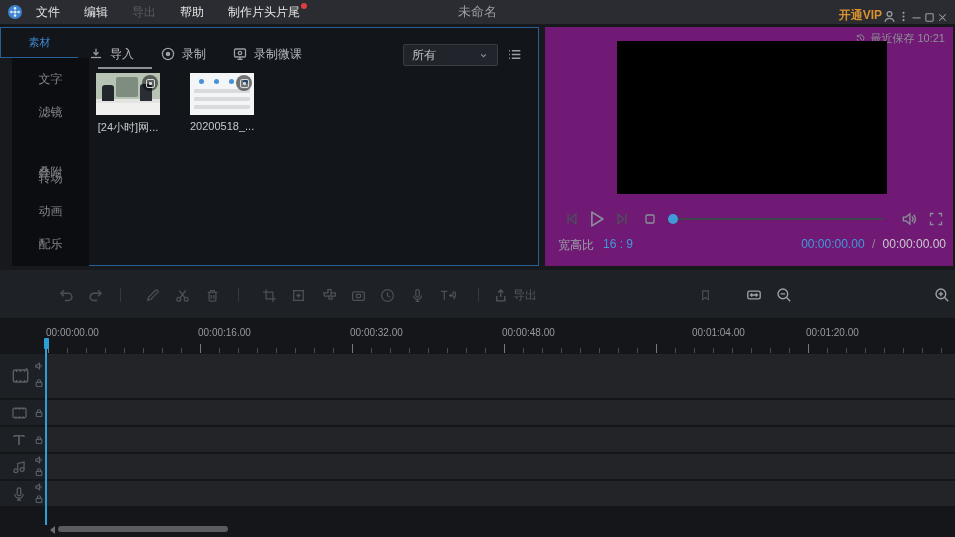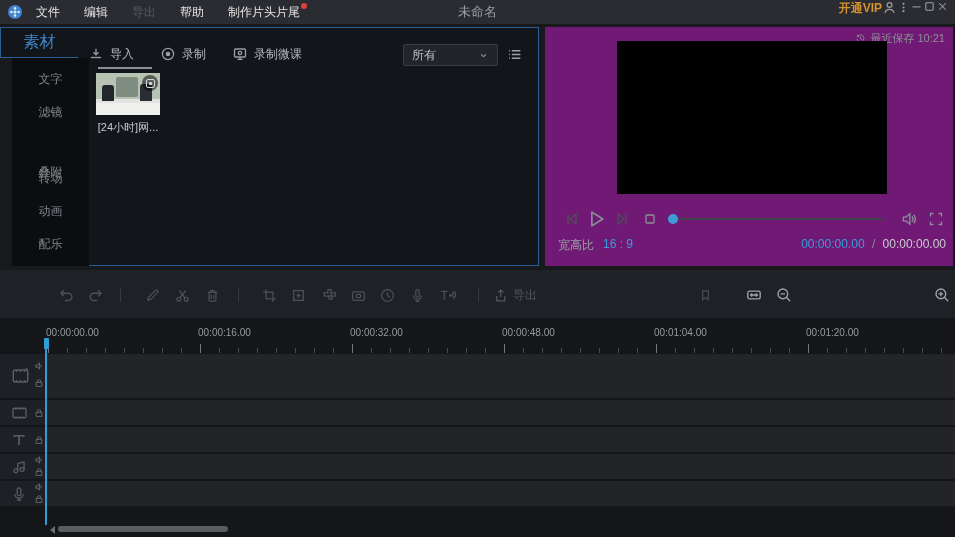--- a/index.html
+++ b/index.html
@@ -10,34 +10,34 @@
   svg { display:block; }
 
   
   .titlebar { position:absolute; left:0; top:0; width:955px; height:24px; background:#2b2c31;
               display:flex; align-items:center; font-size:12px; }
   .menu { display:flex; align-items:center; gap:4px; margin-left:6px; }
   .menu-item { padding:0 10px; line-height:24px; color:#e5e5e5; position:relative; cursor:default; }
   .menu-item.dim { color:#595c61; }
   .menu-item .dot-badge { position:absolute; top:3px; right:3px; width:6px; height:6px; border-radius:50%; background:#e03e3e; }
   .win-title { position:absolute; left:0; right:0; text-align:center; color:#9b9ea3; font-size:13px; pointer-events:none; }
-  .tb-right { position:absolute; right:6px; top:0; height:24px; display:flex; align-items:flex-start; gap:0; }
+  .tb-right { position:absolute; right:6px; top:0; height:24px; display:flex; align-items:flex-end; gap:0; }
   .vip { color:#d8922e; font-size:12px; font-weight:bold; }
   .winctl { color:#9b9ea3; }
 
   
   .panel-content { position:absolute; left:77px; top:27px; width:462px; height:239px;
                    background:#12151a; border:1px solid #2a5f94; }
   .tab-notch { position:absolute; left:0; top:27px; width:78px; height:31px; background:#12151a;
                border:1px solid #2a5f94; border-right:none; display:flex; align-items:center; justify-content:center; }
   .tab-notch-underline { position:absolute; left:0; top:57px; width:78px; height:1px; background:#2a5f94; }
   .sidebar { position:absolute; left:12px; top:58px; width:77px; height:208px; background:#0b0d11; }
   .side-tab { position:absolute; left:0; width:77px; height:26px; display:flex; align-items:center;
               justify-content:center; font-size:12px; color:#83868b; cursor:pointer; }
-  .side-tab-active-label { font-size:16px; color:#3f87cc; }
+  .side-tab-active-label { font-size:11px; color:#3f87cc; }
 
   .mat-toolbar { position:absolute; left:77px; top:40px; height:28px; display:flex; align-items:center; color:#b9bcc0; font-size:12px; }
   .mat-btn { display:flex; align-items:center; gap:6px; margin-left:22px; color:#b9bcc0; }
   .mat-btn .ic { color:#9b9fa4; }
   .import-underline { position:absolute; left:98px; top:67px; width:54px; height:2px; background:#8d9196; }
   .filter-select { position:absolute; left:403px; top:44px; width:95px; height:22px; background:#21252b;
                    border:1px solid #383d44; border-radius:2px; display:flex; align-items:center;
                    justify-content:space-between; padding:0 8px; font-size:12px; color:#c0c3c6; }
   .listview-btn { position:absolute; left:506px; top:46px; color:#9b9fa4; }
 
@@ -231,20 +231,38 @@
       <div class="news-strip"></div>
       <div class="news-desk"></div>
       <div class="thumb-badge">
           <span class="sq">
             <i></i>
           </span>
         </div>
     </div>
     <div class="thumb-label">[24小时]网...</div>
   </div>
+  <div class="thumb-card" style="left:190px;">
+    <div class="thumb">
+      <div class="doc-bg"></div>
+      <div class="doc-ic" style="left:9px;top:6px;"></div>
+      <div class="doc-ic" style="left:24px;top:6px;"></div>
+      <div class="doc-ic" style="left:39px;top:6px;"></div>
+      <div class="doc-ic" style="left:53px;top:6px;"></div>
+      <div class="doc-row" style="top:16px;"></div>
+      <div class="doc-row" style="top:24px;"></div>
+      <div class="doc-row" style="top:32px;"></div>
+      <div class="thumb-badge">
+          <span class="sq">
+            <i></i>
+          </span>
+        </div>
+    </div>
+    <div class="thumb-label">20200518_...</div>
+  </div>
 
   <div class="preview">
     <div class="saved">
       <span>
         <svg width="11" height="11" viewBox="0 0 16 16" fill="none" stroke="#8d9196" stroke-width="1.3">
             <path d="M3.6 5.2A5 5 0 1 1 3 8.6"></path>
             <path d="M3.2 2.8l.4 2.6 2.6-.4"></path>
             <path d="M8 5.5v3l2 1.2"></path>
           </svg>
       </span>
@@ -419,21 +437,21 @@
           <path d="M10.3 10.3l3.2 3.2M5 7h4M7 5v4"></path>
         </svg>
     </div>
   </div>
 
   <div class="timeline">
     <div class="ruler-label" style="left:46px;">00:00:00.00</div>
     <div class="ruler-label" style="left:198px;">00:00:16.00</div>
     <div class="ruler-label" style="left:350px;text-align:right;">00:00:32.00</div>
     <div class="ruler-label" style="left:502px;">00:00:48.00</div>
-    <div class="ruler-label" style="left:654px;">00:01:04.00</div>
+    <div class="ruler-label" style="left:692px;">00:01:04.00</div>
     <div class="ruler-label" style="left:806px;">00:01:20.00</div>
     <div class="ruler-ticks" id="ruler-ticks">
         <div class="tick major" style="left: 48px; height: 9px;"></div>
         <div class="tick" style="left: 67px; height: 5px;"></div>
         <div class="tick" style="left: 86px; height: 5px;"></div>
         <div class="tick" style="left: 105px; height: 5px;"></div>
         <div class="tick" style="left: 124px; height: 5px;"></div>
         <div class="tick" style="left: 143px; height: 5px;"></div>
         <div class="tick" style="left: 162px; height: 5px;"></div>
         <div class="tick" style="left: 181px; height: 5px;"></div>

